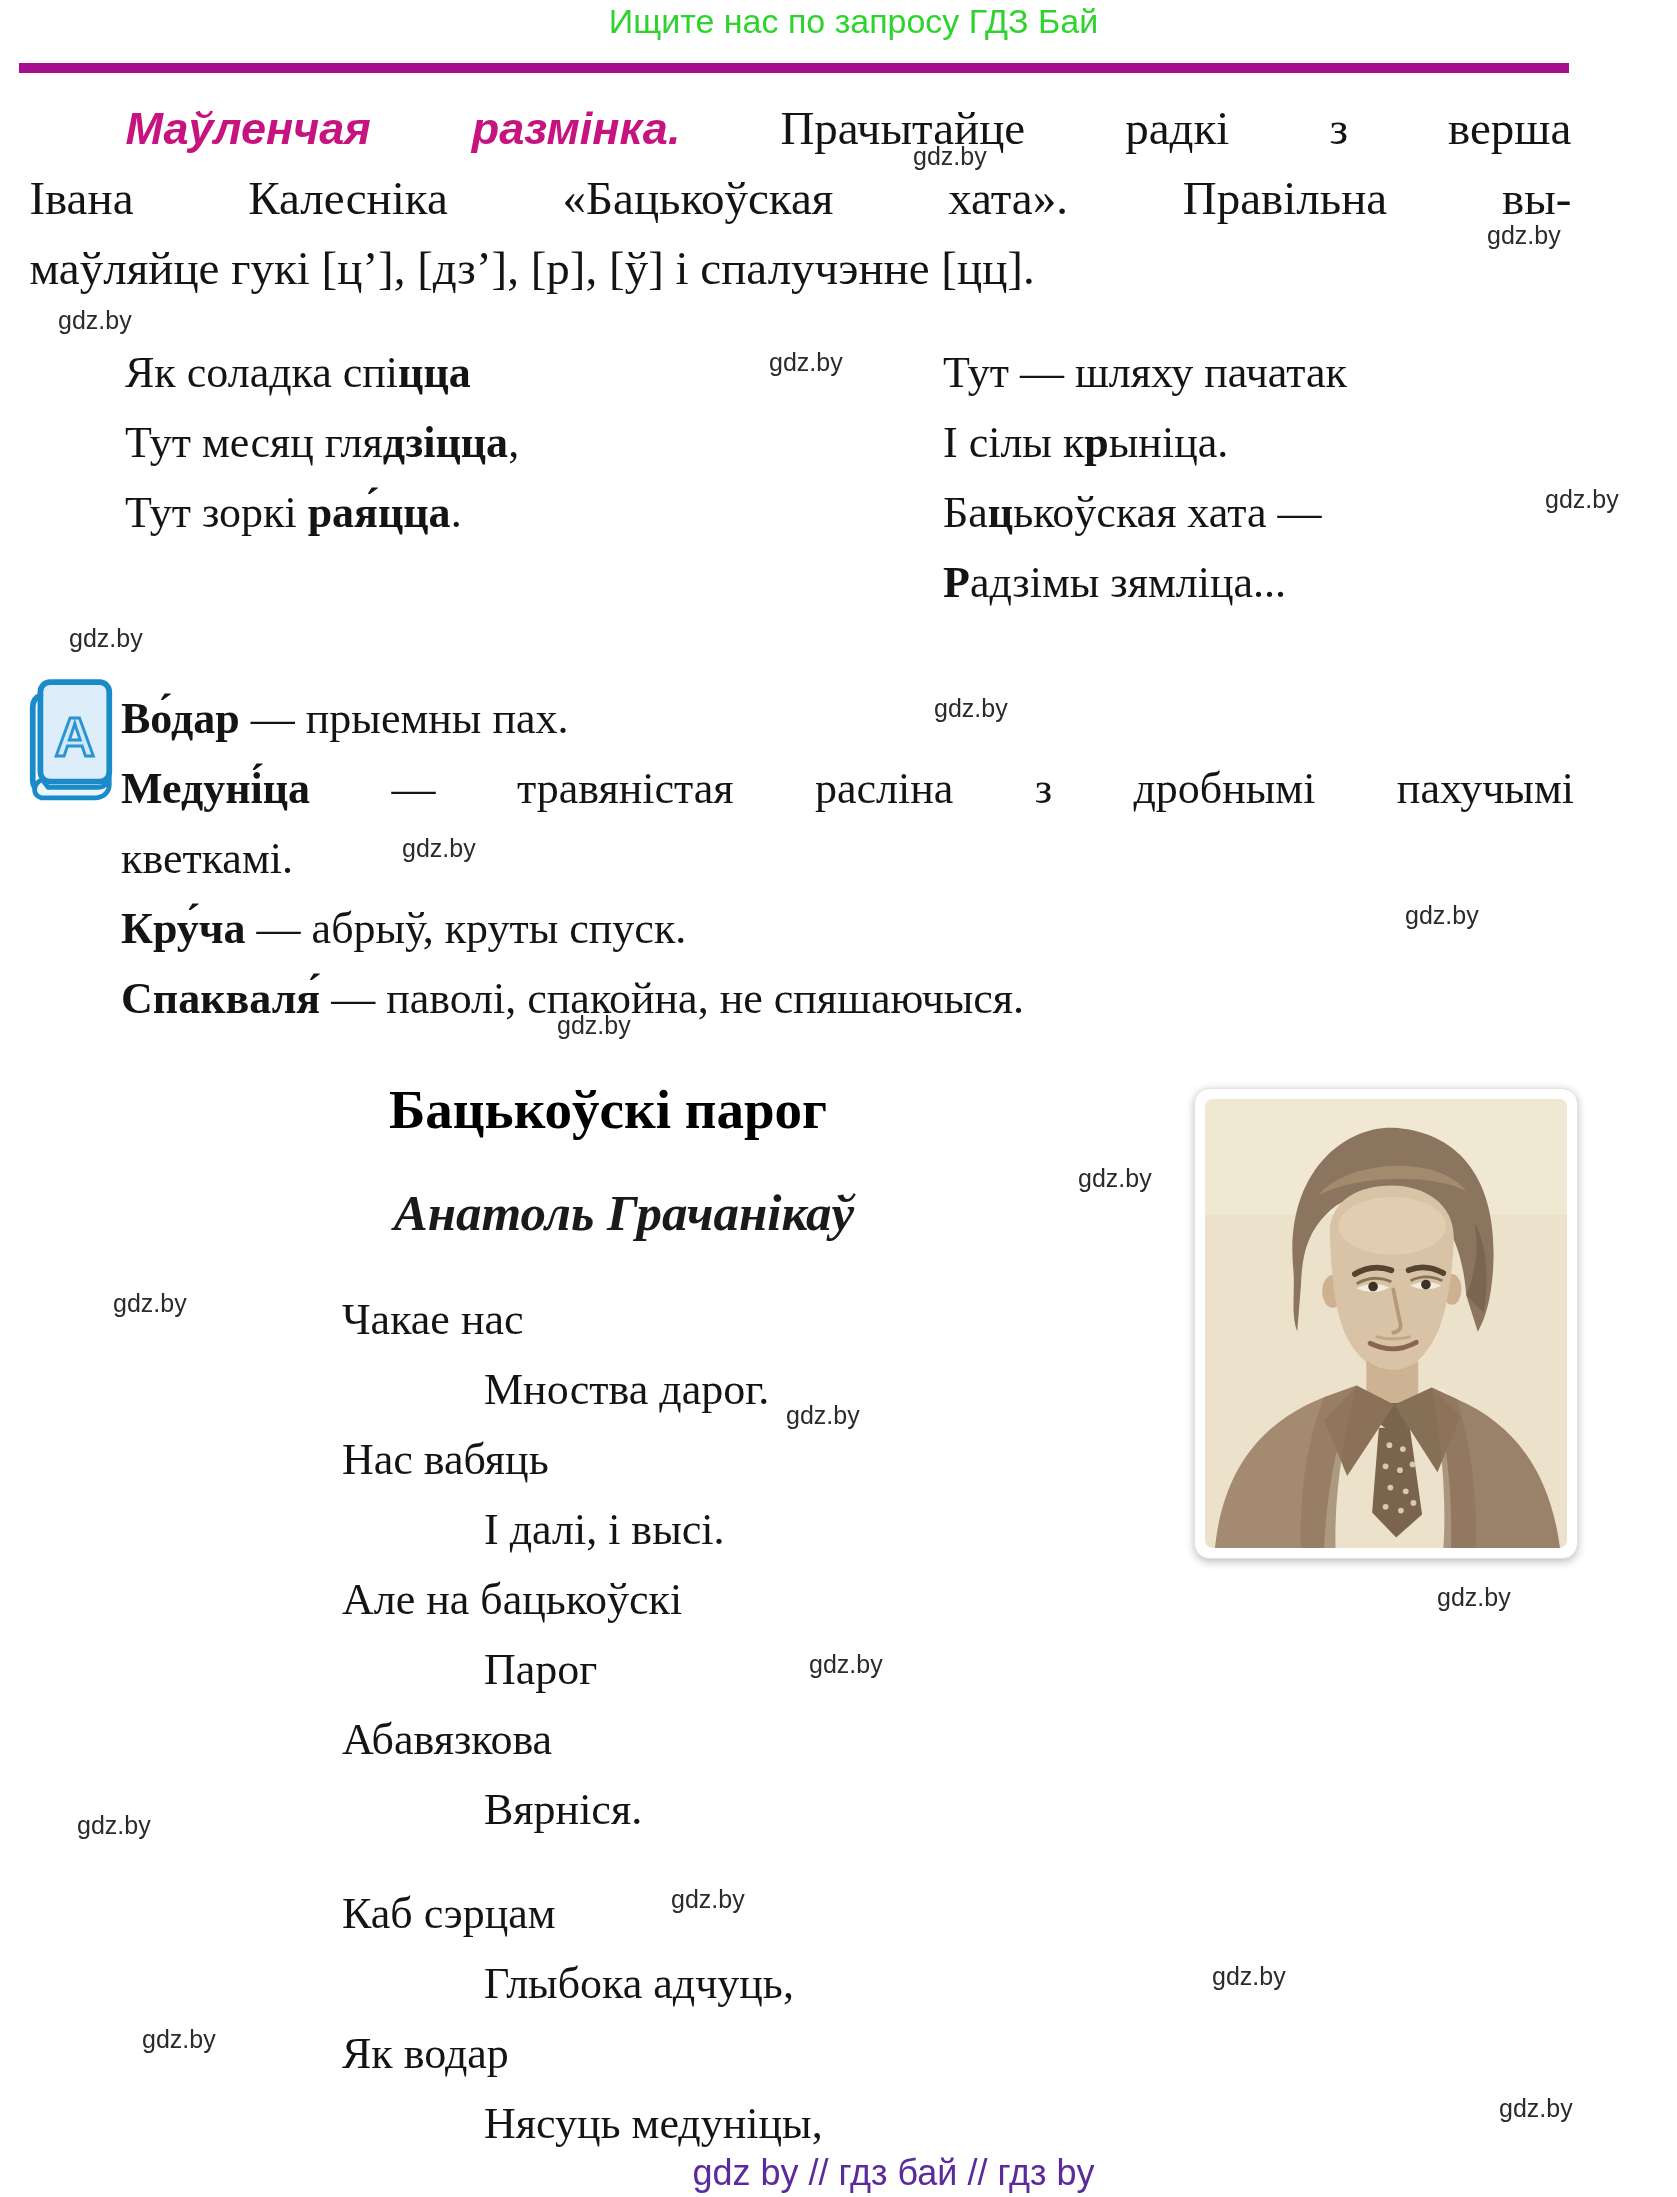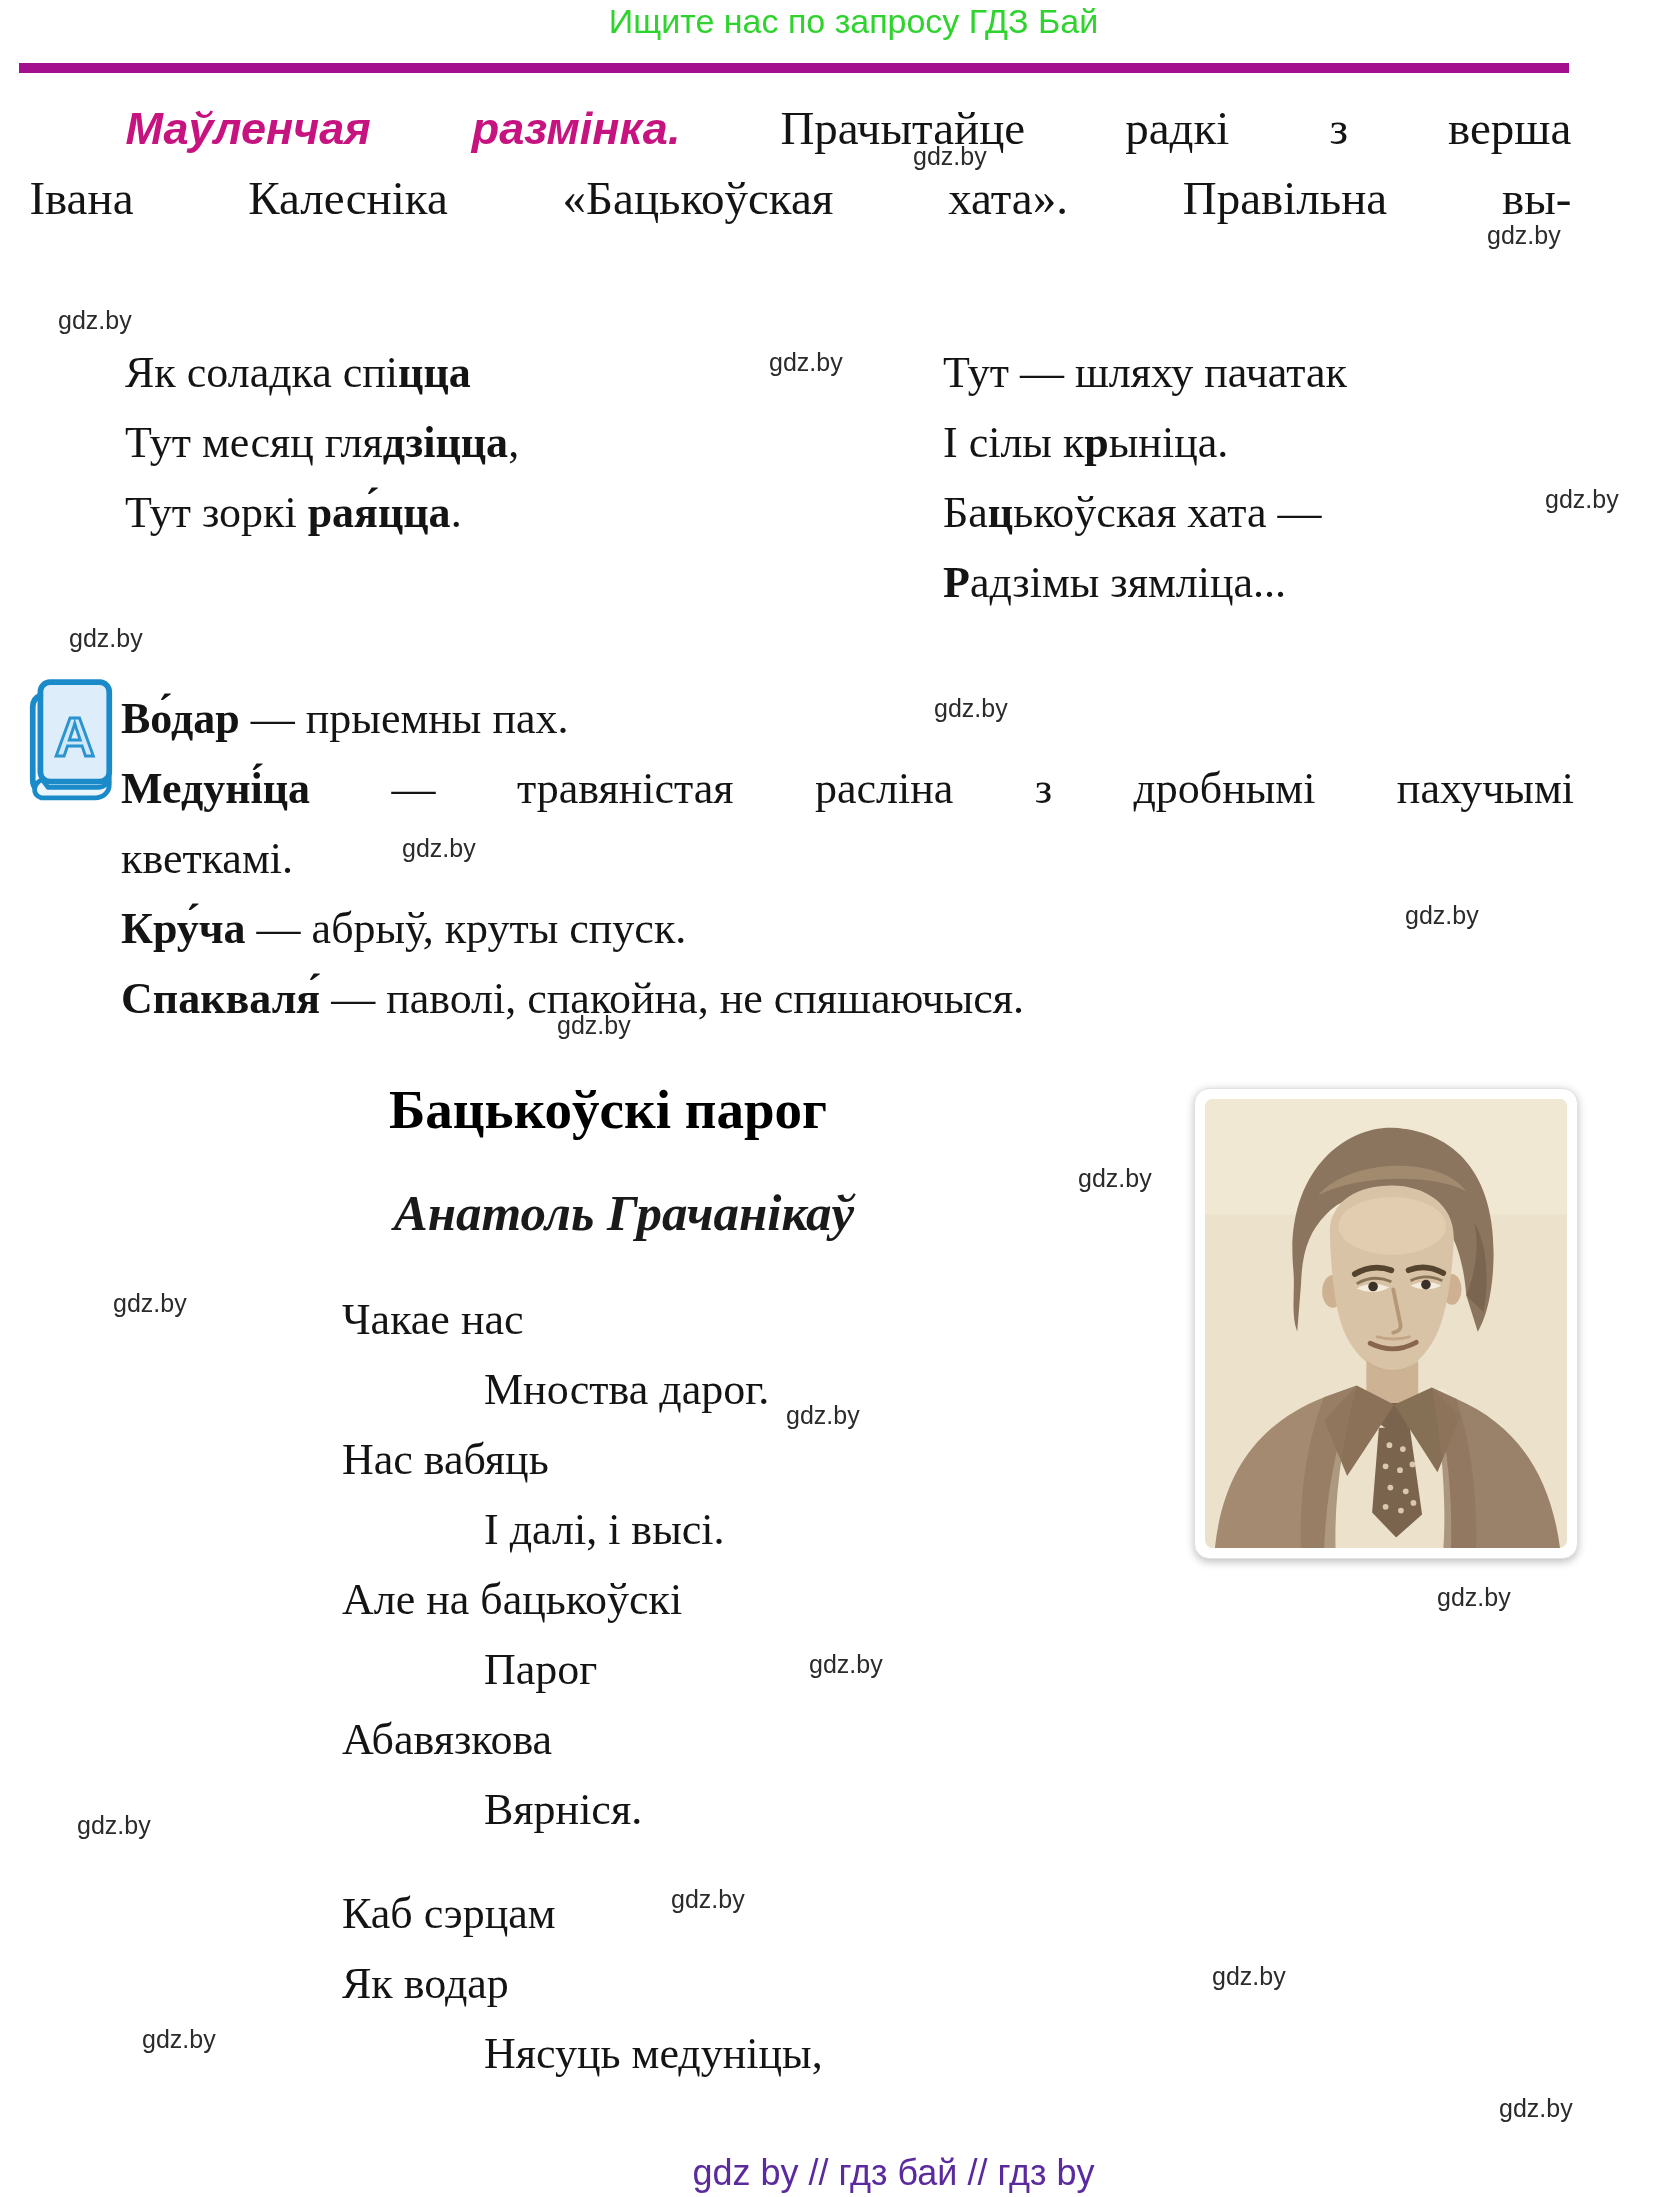--- a/index.html
+++ b/index.html
@@ -63,20 +63,21 @@
 </head>
 <body>
 
 <div class="abs site-header">Ищите нас по запросу ГДЗ Бай</div>
 
 <div class="abs rule"></div>
 
 <div class="abs intro">
   <div class="iline just first"><span class="lead">Маўленчая размінка.</span><span> Прачытайце радкі з верша</span></div>
   <div class="iline just">Івана Калесніка «Бацькоўская хата». Правільна вы-</div>
+  <div class="iline">маўляйце гукі [ц’], [дз’], [р], [ў] і спалучэнне [цц].</div>
 </div>
 
 <div id="verse-left" class="abs verse-col">
     <div class="vline"><span>Як соладка спі</span><span class="b">цца</span></div>
     <div class="vline"><span>Тут месяц гля</span><span class="b">дзіцца</span><span>,</span></div>
     <div class="vline"><span>Тут зоркі </span><span class="b">рая́цца</span><span>.</span></div>
   </div>
 <div id="verse-right" class="abs verse-col">
     <div class="vline"><span>Тут — шляху пачатак</span></div>
     <div class="vline"><span>І сілы к</span><span class="b">р</span><span>ыніца.</span></div>
@@ -107,20 +108,21 @@
 <div class="abs poem">
     <div class="pline">Чакае нас</div>
     <div class="pline indent">Мноства дарог.</div>
     <div class="pline">Нас вабяць</div>
     <div class="pline indent">І далі, і высі.</div>
     <div class="pline">Але на бацькоўскі</div>
     <div class="pline indent">Парог</div>
     <div class="pline">Абавязкова</div>
     <div class="pline indent">Вярніся.</div>
     <div class="pline gap">Каб сэрцам</div>
+    <div class="pline indent">Глыбока адчуць,</div>
     <div class="pline">Як водар</div>
     <div class="pline indent">Нясуць медуніцы,</div>
   </div>
 
 <div class="abs photo">
   <div class="photo-inner">
     <svg width="365" height="452" viewBox="0 0 380 470" preserveAspectRatio="none">
       <rect width="380" height="470" fill="#ece2cc"></rect>
       <rect width="380" height="120" fill="#f1e8d4"></rect>
 

